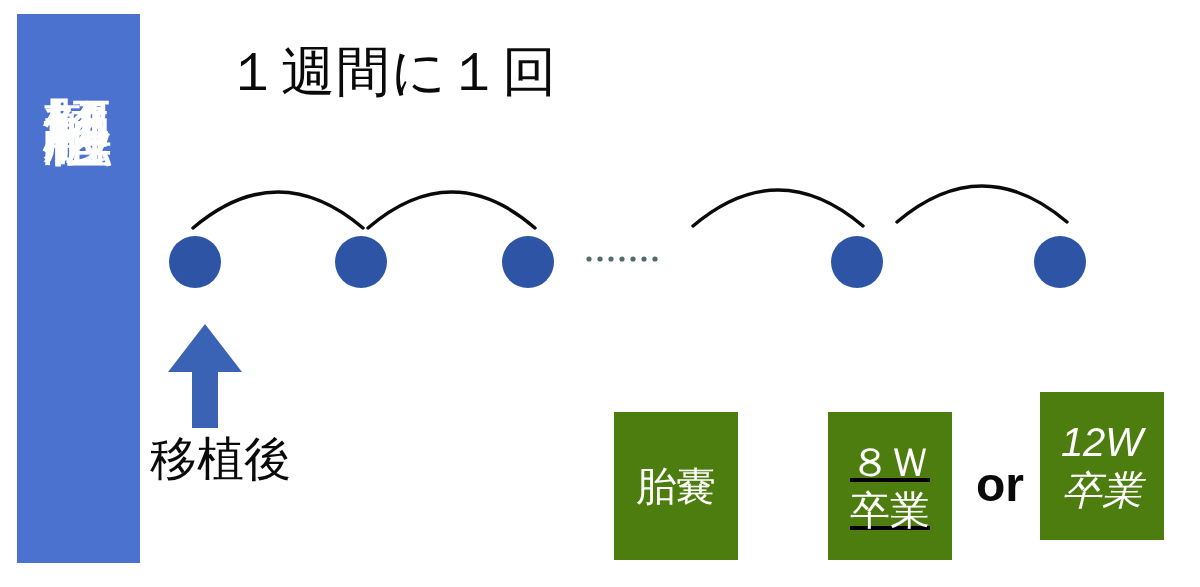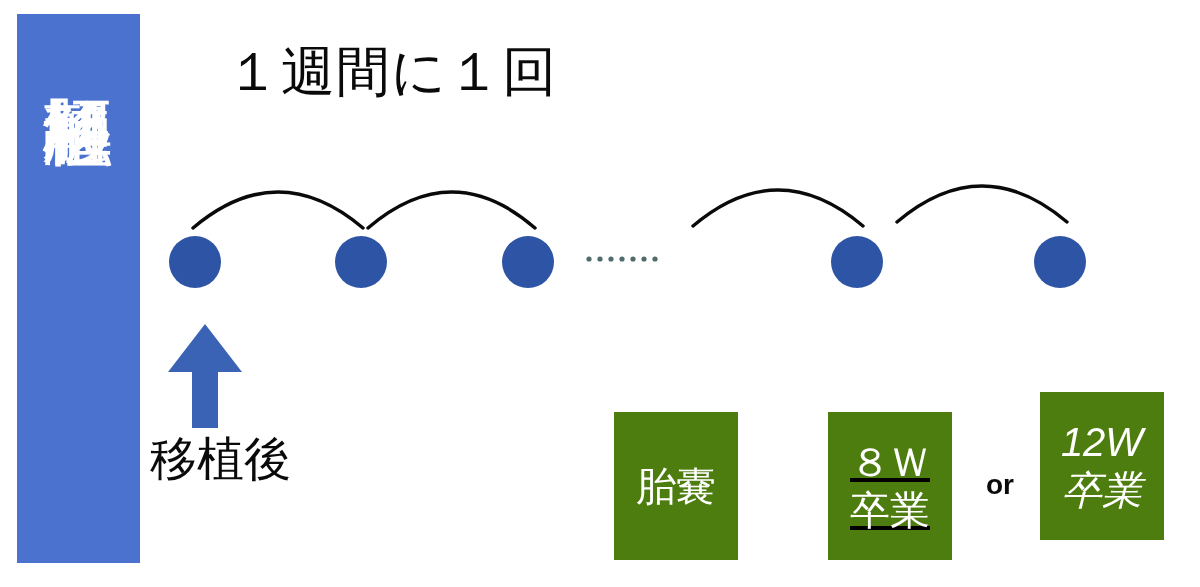--- a/index.html
+++ b/index.html
@@ -107,21 +107,21 @@
   .milestone.m-gestational { left: 614px; top: 412px; }
   .milestone.m-8w        { left: 828px; top: 412px; text-decoration: underline; }
   .milestone.m-12w       { left: 1040px; top: 392px; font-style: italic; }
 
   .or-label {
     position: absolute;
     left: 961px;
     top: 460px;
     width: 78px;
     text-align: center;
-    font-size: 28px;
+    font-size: 48px;
     line-height: 50px;
     font-weight: 700;
     color: #0a0a0a;
     white-space: pre;
   }
 </style>
 </head>
 <body>
 
 <div id="canvas">

